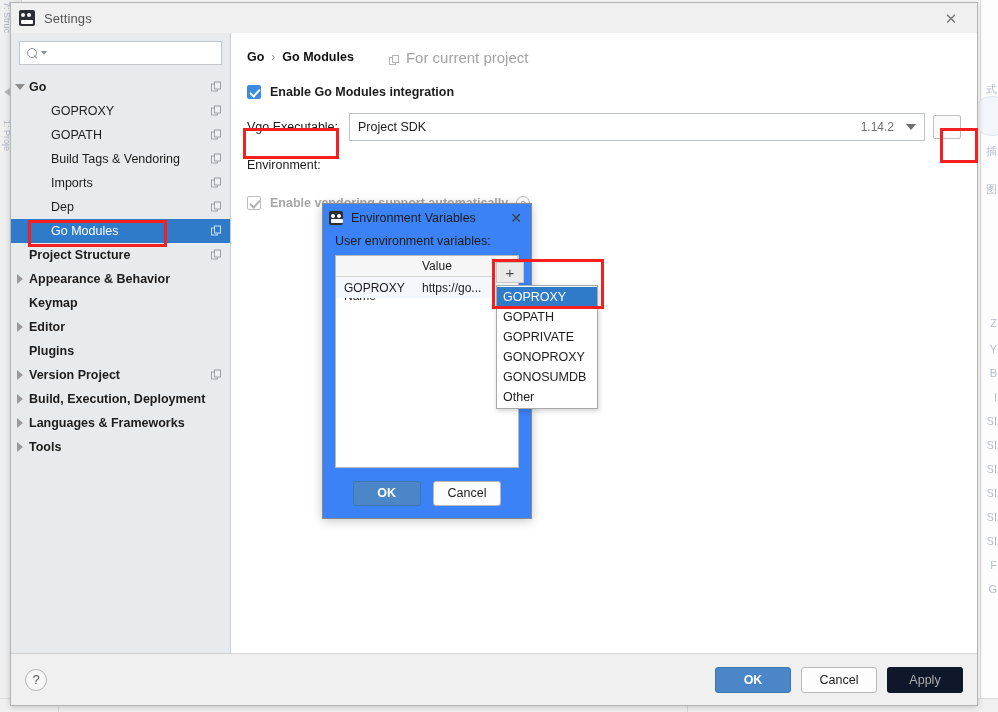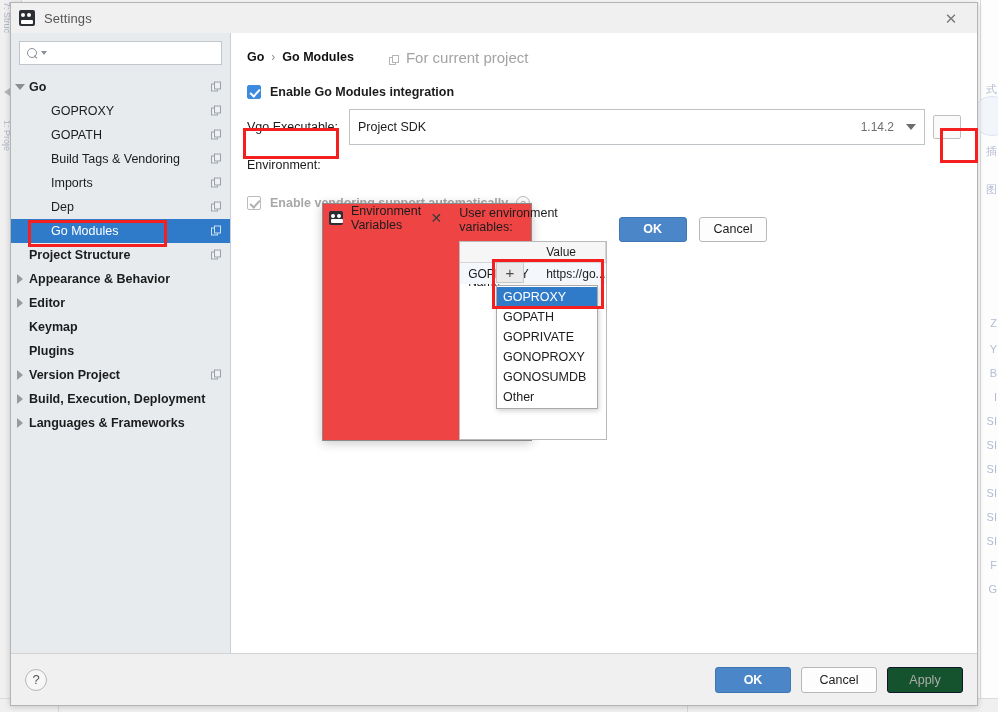--- a/index.html
+++ b/index.html
@@ -192,21 +192,21 @@
     border: 1px solid #b9b9b9; color: #9b9b9b; font-size: 9.5px;
     display: inline-flex; align-items: center; justify-content: center;
   }
 
   .field-row { margin-top: 12px; height: 26px; }
   .field-label { width: 102px; flex: 0 0 102px; font-size: 12.5px; color: #1c1c1c; }
   .field-label.boxed {
     position: relative; flex: 0 0 102px;
   }
   .combo {
-    flex: 1 1 auto; height: 36px; background: #fff; border: 1px solid #bdc3c7;
+    flex: 1 1 auto; height: 28px; background: #fff; border: 1px solid #bdc3c7;
     display: flex; align-items: center; padding: 0 6px 0 8px; min-width: 0;
   }
   .combo .val { flex: 1 1 auto; font-size: 12.5px; color: #1c1c1c; }
   .combo .ver { font-size: 12px; color: #6e6e6e; margin-right: 12px; }
   .combo .arrow {
     width: 0; height: 0; margin-right: 2px;
     border-left: 5px solid transparent; border-right: 5px solid transparent;
     border-top: 6px solid #6d6d6d;
   }
   .dots-btn {
@@ -251,28 +251,28 @@
     display: flex; align-items: center; justify-content: center; cursor: pointer;
   }
   .footer-right { margin-left: auto; display: flex; gap: 10px; }
   .btn {
     height: 26px; min-width: 76px; padding: 0 14px; border-radius: 3px;
     font-size: 12.5px; display: inline-flex; align-items: center;
     justify-content: center; cursor: pointer; font-family: inherit;
   }
   .btn.primary { background: #4a86c8; border: 1px solid #3f77b4; color: #fff; font-weight: bold; }
   .btn.normal { background: #fdfdfd; border: 1px solid #b8b8b8; color: #1c1c1c; }
-  .btn.disabled { background: #14532d; border: 1px solid #0f172a; color: #adadad; text-align: center; }
+  .btn.disabled { background: #0f172a; border: 5px solid #0f172a; color: #adadad; text-align: center; }
 
   
   .dialog {
-    position: absolute; left: 322px; top: 203px; width: 210px; height: 238px;
-    background: #ef4444; border: 1px solid #8a8a8a;
+    position: absolute; left: 322px; top: 203px; width: 210px; height: 316px;
+    background: #3b82f6; border: 1px solid #8a8a8a;
     box-shadow: 0 2px 10px rgba(0,0,0,.22); z-index: 30;
-    display: flex; flex-direction: row;
+    display: flex; flex-direction: column;
   }
   .dlg-title {
     height: 28px; display: flex; align-items: center; padding: 0 4px 0 6px; flex: 0 0 28px;
   }
   .dlg-title .go-logo { width: 14px; height: 14px; flex: 0 0 14px; }
   .dlg-title .t { margin-left: 8px; font-size: 12.5px; color: #1c1c1c; }
   .dlg-close {
     margin-left: auto; width: 22px; height: 22px; display: flex;
     align-items: center; justify-content: center; color: #3a3a3a;
     font-size: 14px; cursor: pointer;
@@ -438,30 +438,30 @@
                 <span class="f"></span>
               </span>
             </div>
             <div class="tree-row">
               <span class="twisty collapsed">
                 <i></i>
               </span>
               <span class="tree-label bold">Appearance &amp; Behavior</span>
             </div>
             <div class="tree-row">
-              <span class="twisty collapsed">
-                <i></i>
-              </span>
-              <span class="tree-label bold">Editor</span>
-            </div>
-            <div class="tree-row">
               <span class="twisty"></span>
               <span class="tree-label bold">Keymap</span>
             </div>
             <div class="tree-row">
+              <span class="twisty collapsed">
+                <i></i>
+              </span>
+              <span class="tree-label bold">Editor</span>
+            </div>
+            <div class="tree-row">
               <span class="twisty"></span>
               <span class="tree-label bold">Plugins</span>
             </div>
             <div class="tree-row">
               <span class="twisty collapsed">
                 <i></i>
               </span>
               <span class="tree-label bold">Version Project</span>
               <span class="copy-ico">
                 <span class="b"></span>
@@ -472,20 +472,26 @@
               <span class="twisty collapsed">
                 <i></i>
               </span>
               <span class="tree-label bold">Build, Execution, Deployment</span>
             </div>
             <div class="tree-row">
               <span class="twisty collapsed">
                 <i></i>
               </span>
               <span class="tree-label bold">Languages &amp; Frameworks</span>
+            </div>
+            <div class="tree-row">
+              <span class="twisty collapsed">
+                <i></i>
+              </span>
+              <span class="tree-label bold">Tools</span>
             </div>
           </div>
       </div>
 
       <div class="content">
 
         <div class="breadcrumb">
           <span class="crumb">Go</span>
           <span class="crumb-sep">›</span>
           <span class="crumb">Go Modules</span>

